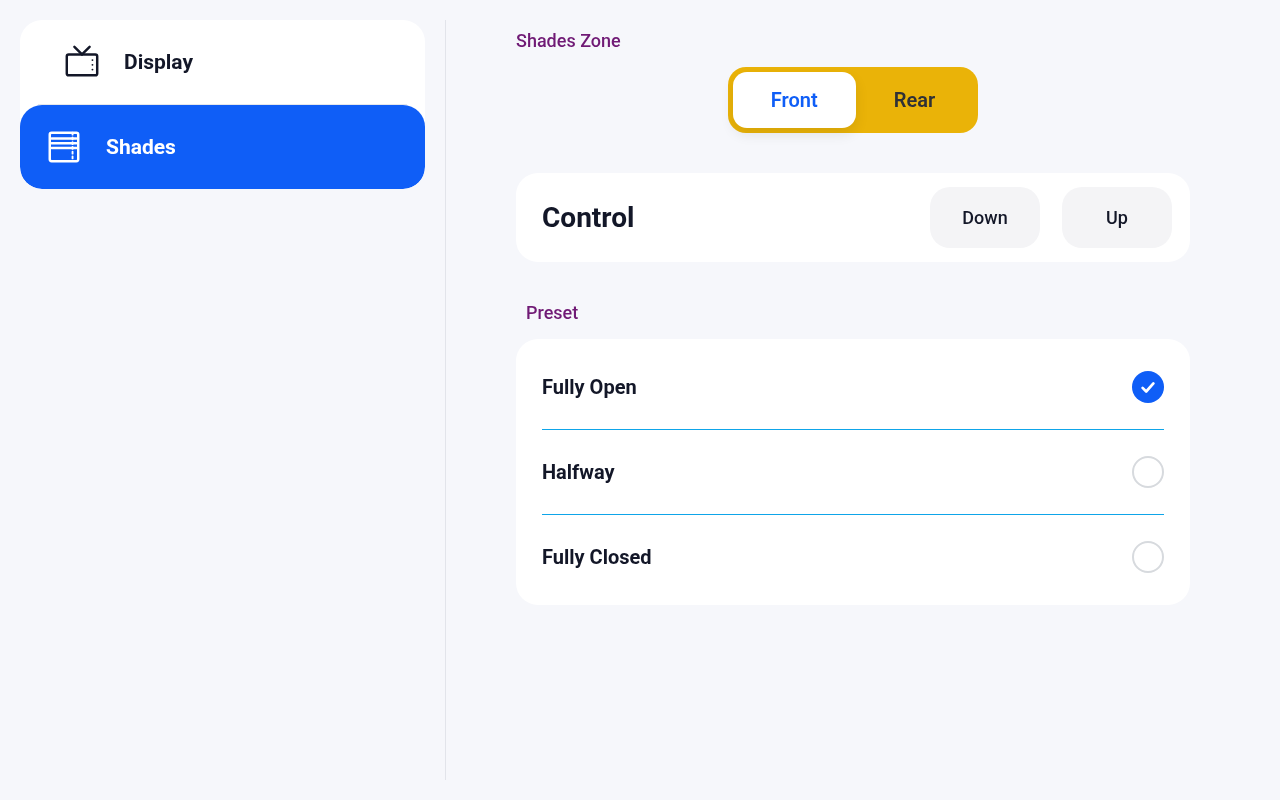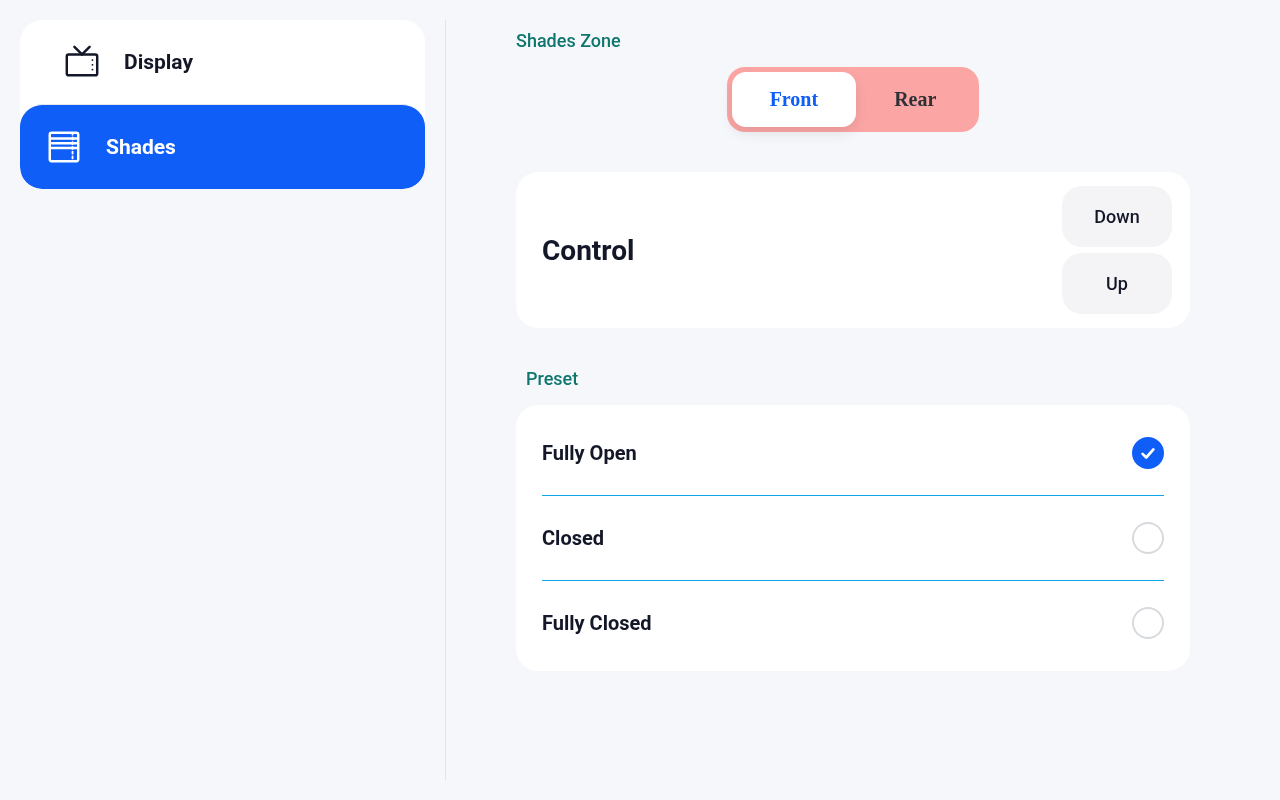--- a/index.html
+++ b/index.html
@@ -67,32 +67,31 @@
 
     .main {
       flex: 1;
       border-left: 1px solid #e2e4ea;
       padding: 10px 70px 0 70px;
     }
 
     .section-label {
       font-size: 18px;
       font-weight: 500;
-      color: #0f766e;
+      color: #701a75;
       margin-bottom: 16px;
     }
 
     .pill-tabs {
       display: flex;
-      background: #fca5a5;
+      background: #eab308;
       border-radius: 18px;
       padding: 5px;
       width: fit-content;
       margin: 0 auto 40px auto;
-      font-family: Liberation Serif, serif;
     }
 
     .pill-tab {
       padding: 16px 38px;
       font-size: 20px;
       font-weight: 600;
       color: #2f3136;
       cursor: pointer;
       border-radius: 14px;
       border: none;
@@ -117,22 +116,21 @@
     }
 
     .control-label {
       font-size: 28px;
       font-weight: 700;
       color: #131728;
     }
 
     .control-buttons {
       display: flex;
-      gap: 6px;
-      flex-direction: column;
+      gap: 22px;
     }
 
     .control-button {
       border: none;
       background: #f4f4f6;
       border-radius: 20px;
       padding: 20px 0;
       width: 110px;
       font-size: 18px;
       font-weight: 500;
@@ -253,21 +251,21 @@
       <div class="preset-row">
         <span class="preset-label">Fully Open</span>
         <span class="radio selected">
           <svg width="18" height="18" viewBox="0 0 20 20" fill="none" stroke="#ffffff" stroke-width="3" stroke-linecap="round" stroke-linejoin="round">
             <polyline points="4 11 8 15 16 6"></polyline>
           </svg>
         </span>
       </div>
 
       <div class="preset-row">
-        <span class="preset-label">Closed</span>
+        <span class="preset-label">Halfway</span>
         <span class="radio">
           
         </span>
       </div>
 
       <div class="preset-row">
         <span class="preset-label">Fully Closed</span>
         <span class="radio">
           
         </span>

